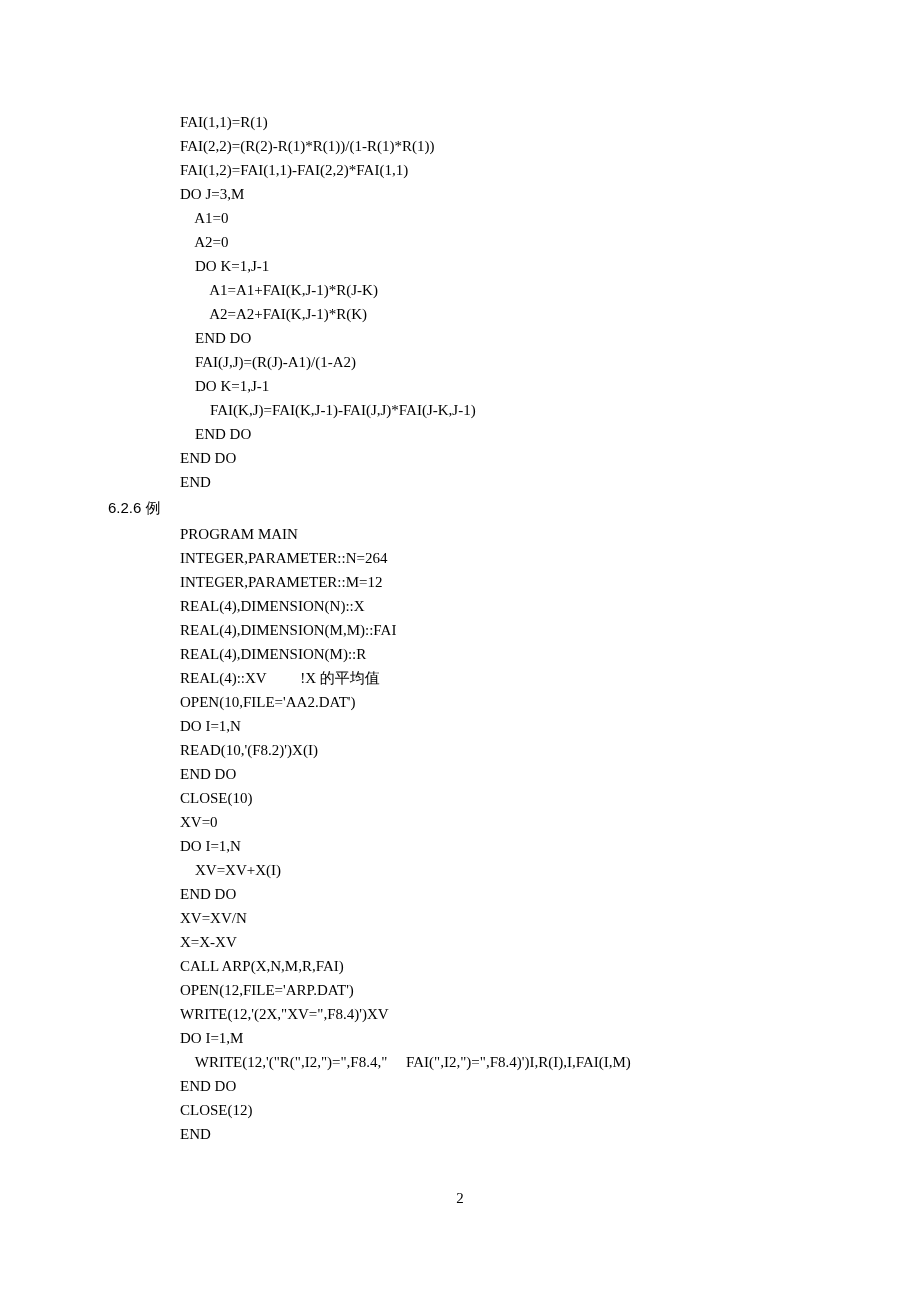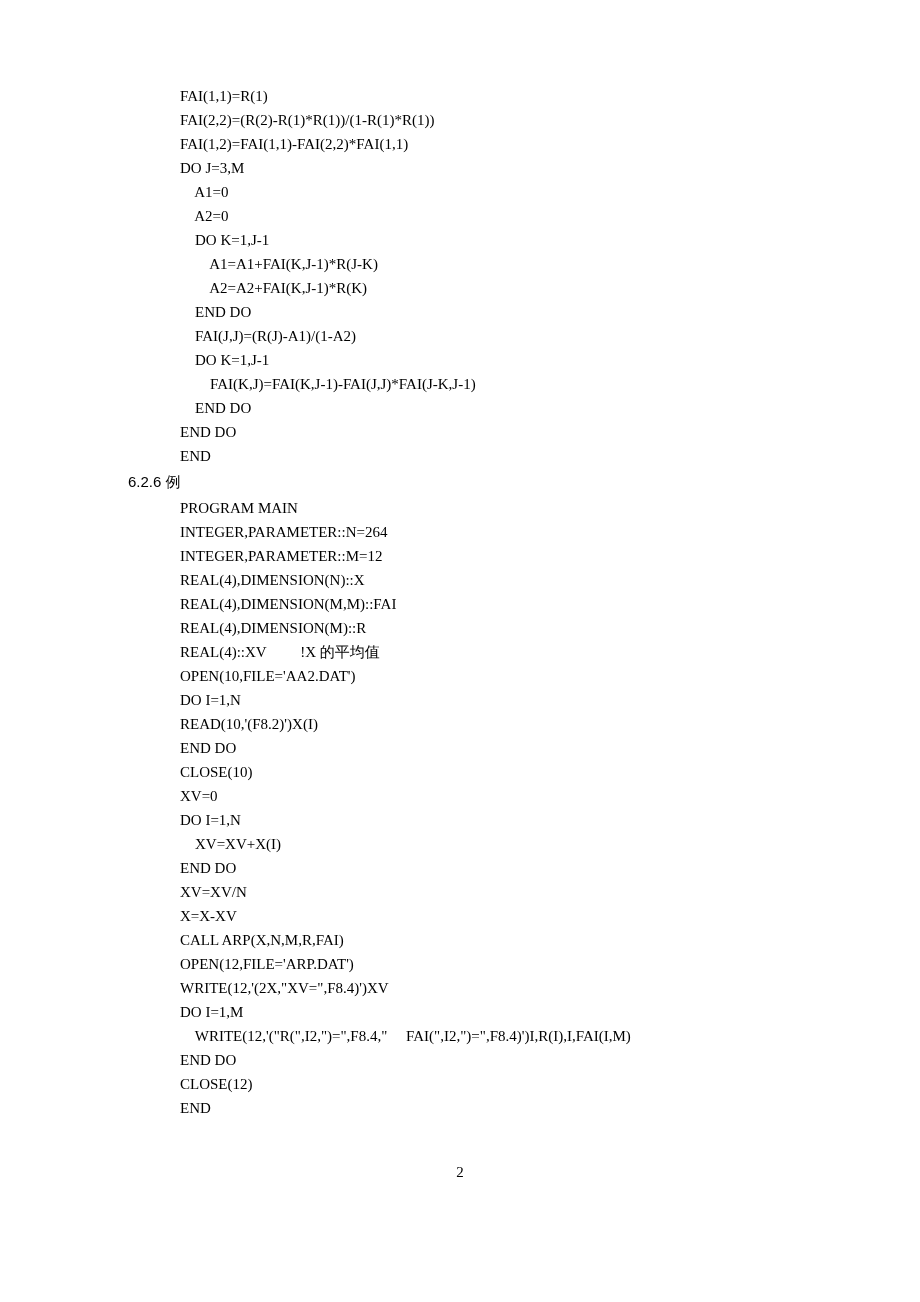--- a/index.html
+++ b/index.html
@@ -6,34 +6,34 @@
     margin: 0;
     padding: 0;
     background: #ffffff;
     font-family: "Times New Roman", "SimSun", serif;
     font-size: 15px;
     color: #000;
     width: 920px;
     line-height: 1.6;
   }
   .page {
-    padding: 84px 90px 40px 90px;
+    padding: 110px 90px 40px 90px;
     box-sizing: border-box;
   }
   .code-block {
     margin-left: 90px;
     white-space: pre;
     font-family: "Times New Roman", serif;
   }
   .code-line {
     white-space: pre;
   }
   .section-heading {
     font-family: "SimHei", "Microsoft YaHei", sans-serif;
-    margin-left: 38px;
+    margin-left: 18px;
     margin-top: 2px;
     margin-bottom: 2px;
   }
   .example-intro {
     margin-left: 90px;
     font-family: "SimSun", serif;
   }
   .page-number {
     text-align: center;
     margin-top: 40px;

